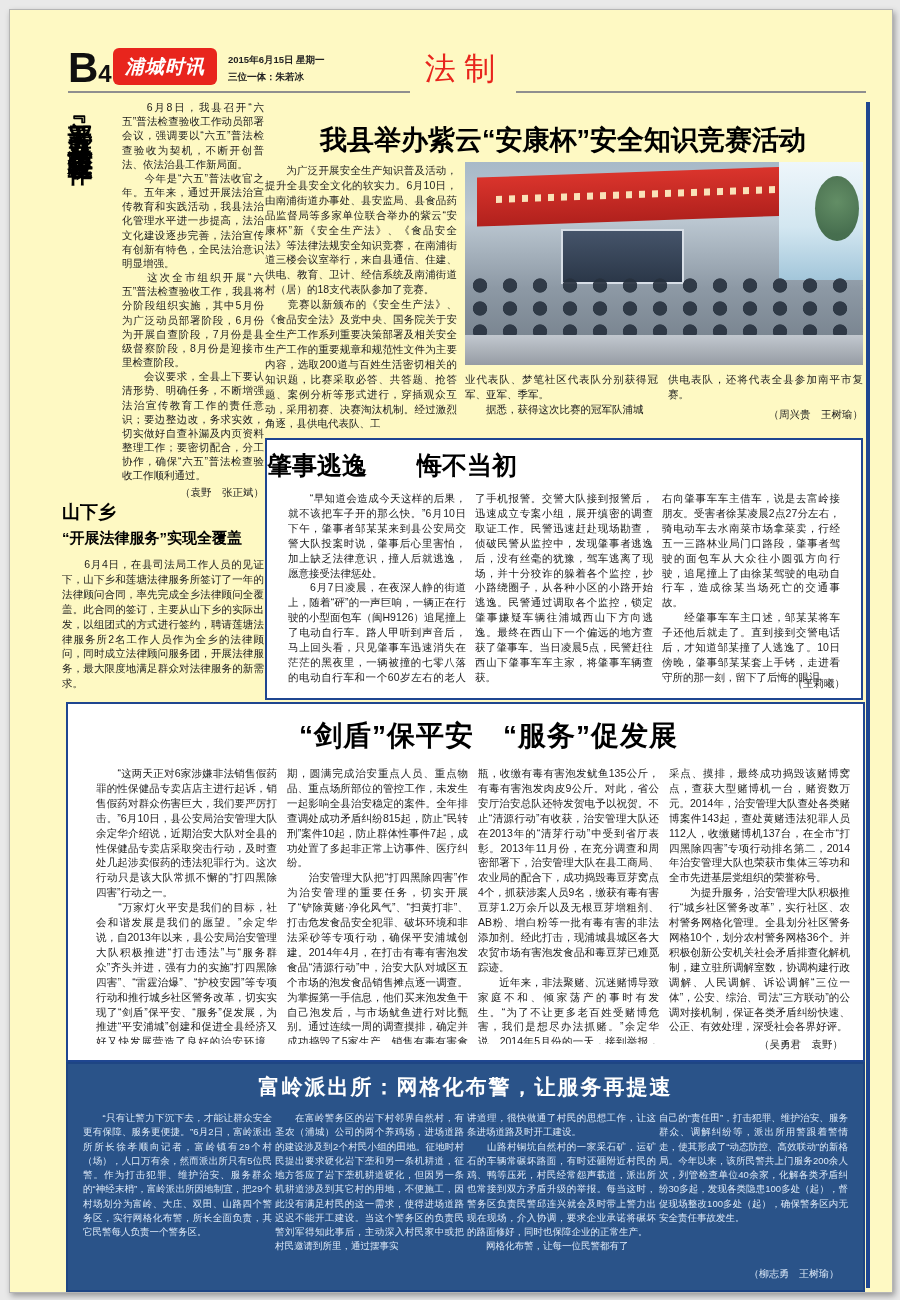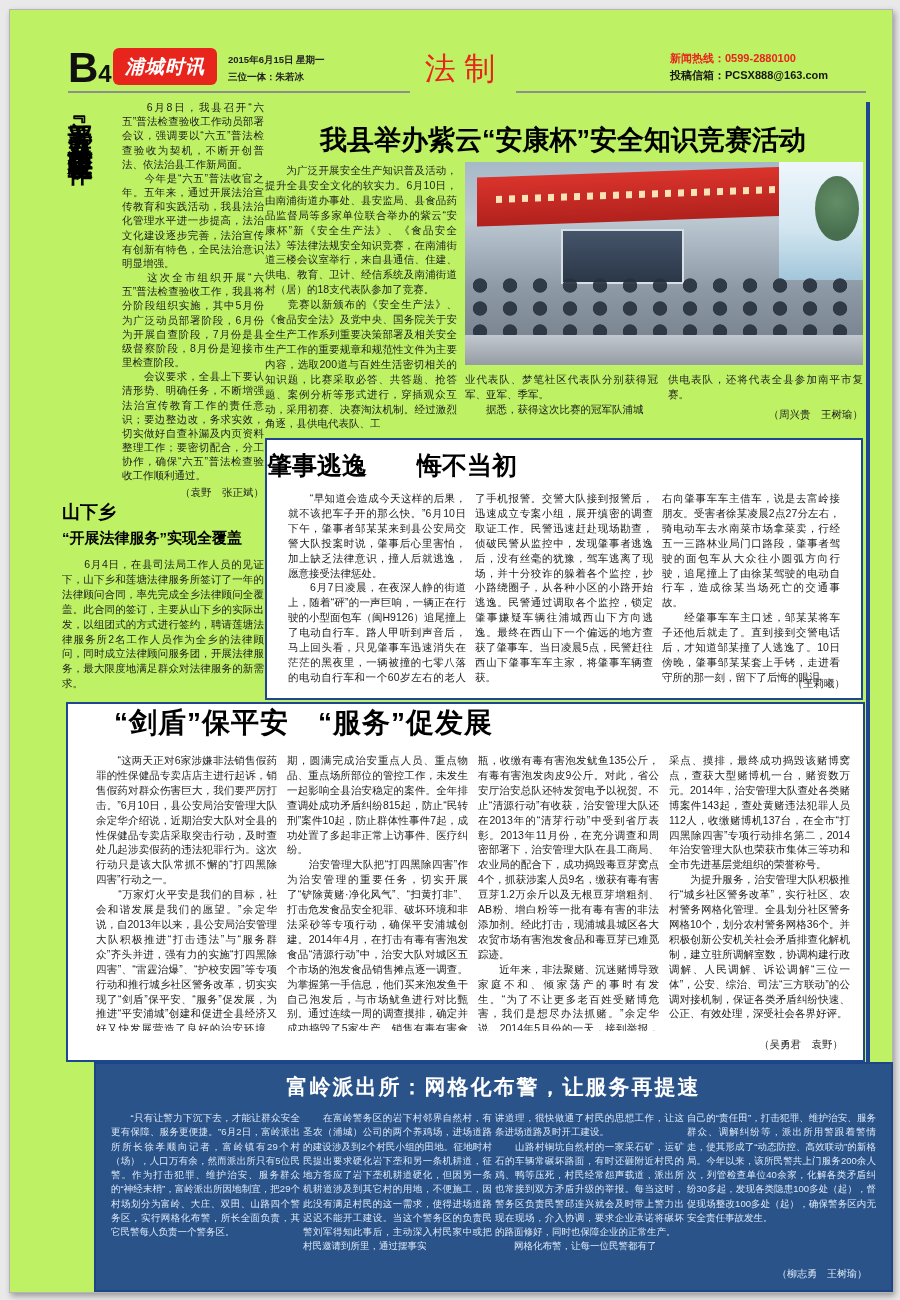--- a/index.html
+++ b/index.html
@@ -1,17 +1,17 @@
 <!DOCTYPE html>
 <html><head>
 <meta charset="utf-8">
 <style>
   html,body{margin:0;padding:0;background:#cfcfcf;font-family:"Liberation Sans","DejaVu Sans",sans-serif;}
   .stage{position:relative;width:900px;height:1300px;background:#e9e9e9;overflow:hidden;}
-  .page{position:absolute;left:9px;top:9px;width:882px;height:1282px;background:#bef264;border:1px solid #b5b5b5;box-shadow:2px 3px 6px rgba(0,0,0,.35);}
+  .page{position:absolute;left:9px;top:9px;width:882px;height:1282px;background:#fef9c3;border:1px solid #b5b5b5;box-shadow:2px 3px 6px rgba(0,0,0,.35);}
 
   
   .b4{position:absolute;left:58px;top:34px;font-size:24px;font-weight:bold;color:#101010;letter-spacing:0;}
   .b4::first-letter{font-size:42px;}
   .masthead{position:absolute;left:103px;top:38px;width:104px;height:37px;background:#e8251d;color:#fff;
             display:flex;align-items:center;justify-content:center;font-weight:bold;font-size:19px;
             font-style:italic;letter-spacing:1px;border-radius:6px;}
   .dateblock{position:absolute;left:218px;top:42px;font-size:9.5px;color:#222;line-height:1.75;font-weight:bold;}
   .section-title{position:absolute;left:330px;top:38px;width:240px;text-align:center;font-size:31px;
                  font-weight:normal;color:#e8251d;}
@@ -65,50 +65,46 @@
 
   
   .hitrun{position:absolute;left:255px;top:428px;width:594px;height:258px;border:2px solid #1f4690;background:#fff;}
   .hitrun-headline{font-size:25px;font-weight:bold;color:#000;margin-top:9px;}
   .hitrun-cols{display:flex;gap:9px;padding:9px 21px 0;}
   .hr-col{width:186px;height:192px;}
   .hitrun-byline{position:absolute;right:16px;bottom:7px;}
 
   
   .sword{position:absolute;left:56px;top:692px;width:795px;height:356px;border:2px solid #1f4690;background:#fff;}
-  .sword-headline{text-align:left;font-size:28px;font-weight:bold;color:#000;letter-spacing:1px;padding-left:46px;}
+  .sword-headline{text-align:center;font-size:28px;font-weight:bold;color:#000;margin-top:13px;letter-spacing:1px;padding-left:46px;}
   .sword-cols{display:flex;gap:10px;padding:11px 13px 0;margin-left:15px;}
   .sw-col{flex:1;height:278px;}
   .sword-byline{position:absolute;right:20px;bottom:8px;}
 
   
-  .fuling{position:absolute;left:56px;top:1052px;width:795px;height:226px;background:#2a5389;border:2px solid #1e4583;margin-left:28px;}
+  .fuling{position:absolute;left:56px;top:1052px;width:795px;height:226px;background:#2a5389;border:2px solid #1e4583;}
   .fuling-headline{text-align:center;color:#ffffff;font-size:21px;font-weight:bold;margin-top:9px;letter-spacing:2px;}
   .fuling-cols{display:flex;gap:3px;padding:10px 15px 0;}
   .fl-col{flex:1;height:162px;font-size:9.5px;line-height:1.5;color:#dce9f8;text-align:justify;
           white-space:pre-wrap;overflow:hidden;}
   .fuling-byline{position:absolute;right:24px;bottom:9px;color:#dce9f8;font-size:10px;}
 </style>
 </head>
 <body>
 
 <div class="stage">
   <div class="page">
 
     <div class="b4">B4</div>
     <div class="masthead">浦城时讯</div>
     <div class="dateblock">
       <div>2015年6月15日  星期一</div>
       <div>三位一体：朱若冰</div>
     </div>
     <div class="section-title">法  制</div>
-    <div class="contact">
-      <div class="l1">新闻热线：0599-2880100</div>
-      <div class="l2">投稿信箱：PCSX888@163.com</div>
-    </div>
     <div class="rule-left"></div>
     <div class="rule-right"></div>
     <div class="right-rule"></div>
 
     <div class="v-headline">部署『六五』普法检查验收工作</div>
     <div class="deploy-body body-txt">　　6月8日，我县召开“六五”普法检查验收工作动员部署会议，强调要以“六五”普法检查验收为契机，不断开创普法、依法治县工作新局面。
 　　今年是“六五”普法收官之年。五年来，通过开展法治宣传教育和实践活动，我县法治化管理水平进一步提高，法治文化建设逐步完善，法治宣传有创新有特色，全民法治意识明显增强。
 　　这次全市组织开展“六五”普法检查验收工作，我县将分阶段组织实施，其中5月份为广泛动员部署阶段，6月份为开展自查阶段，7月份是县级督察阶段，8月份是迎接市里检查阶段。
 　　会议要求，全县上下要认清形势、明确任务，不断增强法治宣传教育工作的责任意识；要边整边改，务求实效，切实做好自查补漏及内页资料整理工作；要密切配合，分工协作，确保“六五”普法检查验收工作顺利通过。</div>
     <div class="deploy-byline byline">（袁野　张正斌）</div>

